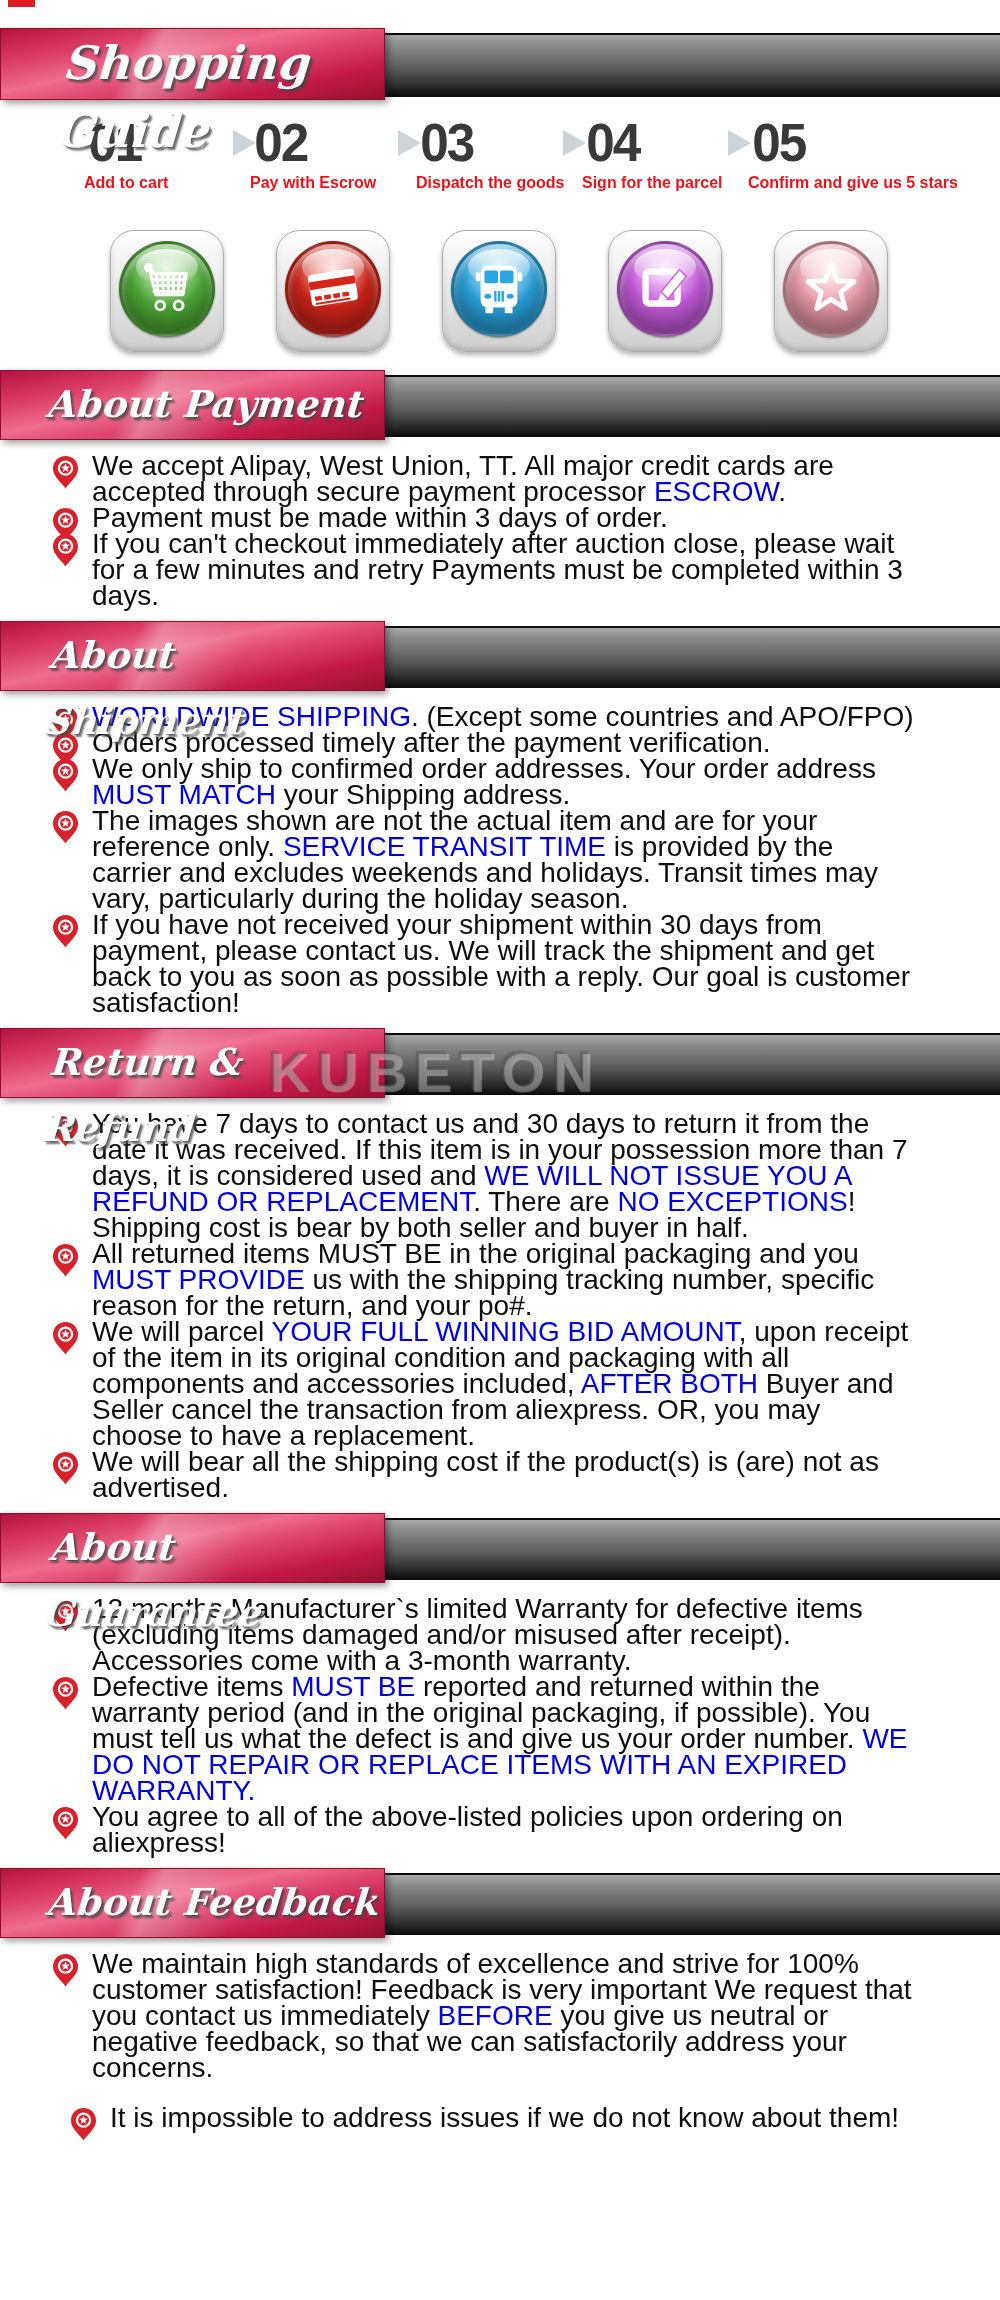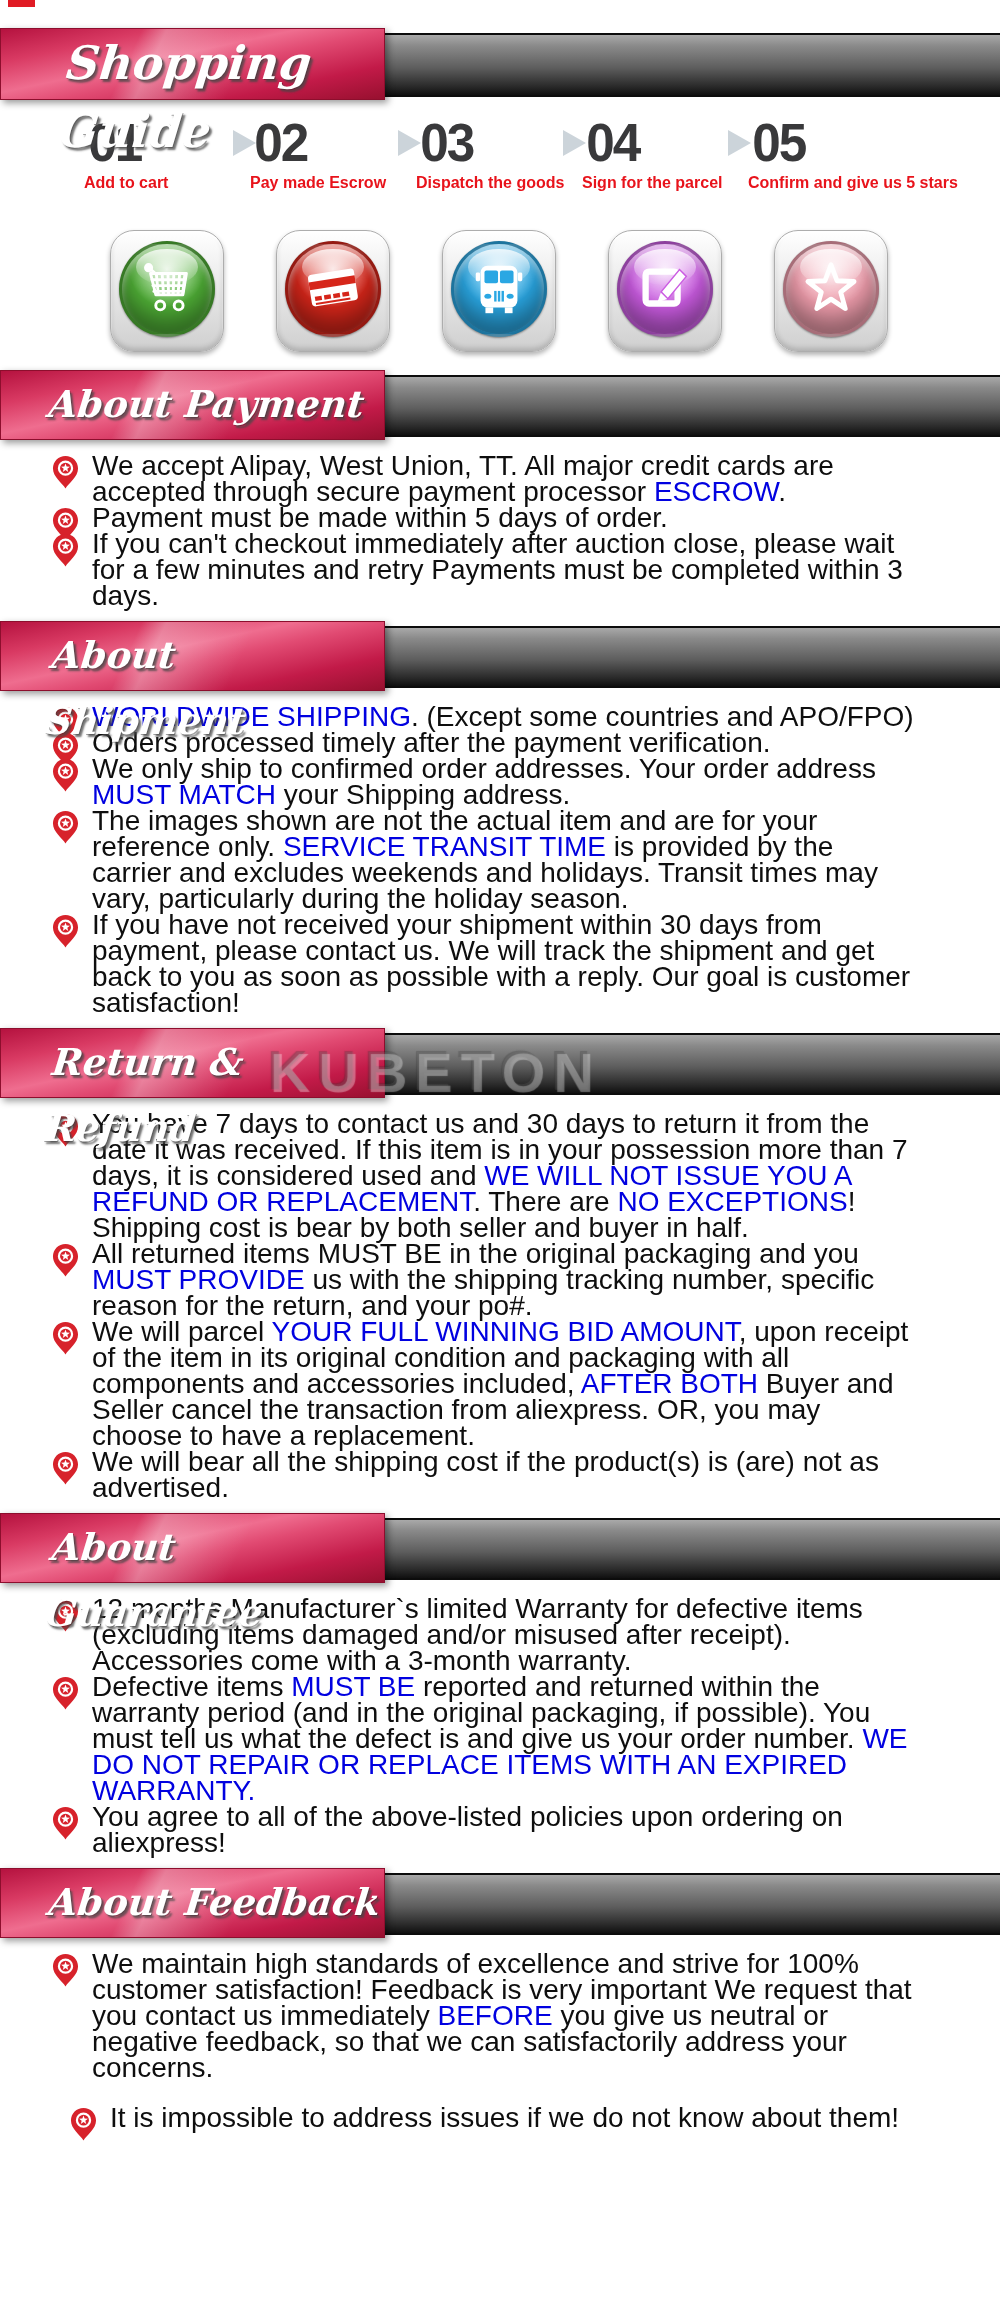--- a/index.html
+++ b/index.html
@@ -99,21 +99,21 @@
                   <path d="M45 17.5l-1.6 21"></path>
                   <path d="M50.5 17.5l-2.4 21"></path>
                   <circle cx="25" cy="50" r="4.6"></circle>
                   <circle cx="44" cy="50" r="4.6"></circle>
                 </g>
               </svg></span></div>
         </div>
       </div>
       <div class="step">
         <div class="step-number">02</div>
-        <div class="step-label">Pay made Escrow</div>
+        <div class="step-label">Pay with Escrow</div>
         <div class="step-btn" style="--accent: #d6261a;">
           <div class="orb"><span><svg viewBox="0 0 64 64">
                 <g transform="rotate(-9 32 32)">
                   <rect x="8" y="15" width="48" height="33" rx="4" fill="#fff"></rect>
                   <rect x="8" y="22.5" width="48" height="8" fill="var(--accent)"></rect>
                   <g fill="var(--accent)">
                     <rect x="12" y="38" width="7" height="4.5"></rect>
                     <rect x="21.5" y="38" width="7" height="4.5"></rect>
                     <rect x="31" y="38" width="7" height="4.5"></rect>
                     <rect x="40.5" y="38" width="7" height="4.5"></rect>
@@ -186,21 +186,21 @@
         <ul class="bullets">
           <li><span class="pin"><svg viewBox="0 0 28 36" width="27" height="35">
                 <path d="M14 1C6.8 1 1 6.7 1 13.9c0 8.8 9.5 15 13 20.6 3.5-5.6 13-11.8 13-20.6C27 6.7 21.2 1 14 1z" fill="var(--pin-red,#d7222b)"></path>
                 <circle cx="14" cy="13.5" r="6.8" fill="none" stroke="#fff" stroke-width="2.3"></circle>
                 <polygon points="14,8.7 15.18,11.88 18.57,12.02 15.9,14.12 16.82,17.38 14,15.5 11.18,17.38 12.1,14.12 9.43,12.02 12.82,11.88" fill="#fff"></polygon>
               </svg></span><span>We accept Alipay, West Union, TT. All major credit cards are accepted through secure payment processor </span><span class="blue">ESCROW</span><span>.</span></li>
           <li><span class="pin"><svg viewBox="0 0 28 36" width="27" height="35">
                 <path d="M14 1C6.8 1 1 6.7 1 13.9c0 8.8 9.5 15 13 20.6 3.5-5.6 13-11.8 13-20.6C27 6.7 21.2 1 14 1z" fill="var(--pin-red,#d7222b)"></path>
                 <circle cx="14" cy="13.5" r="6.8" fill="none" stroke="#fff" stroke-width="2.3"></circle>
                 <polygon points="14,8.7 15.18,11.88 18.57,12.02 15.9,14.12 16.82,17.38 14,15.5 11.18,17.38 12.1,14.12 9.43,12.02 12.82,11.88" fill="#fff"></polygon>
-              </svg></span><span>Payment must be made within 5 days of order.</span></li>
+              </svg></span><span>Payment must be made within 3 days of order.</span></li>
           <li><span class="pin"><svg viewBox="0 0 28 36" width="27" height="35">
                 <path d="M14 1C6.8 1 1 6.7 1 13.9c0 8.8 9.5 15 13 20.6 3.5-5.6 13-11.8 13-20.6C27 6.7 21.2 1 14 1z" fill="var(--pin-red,#d7222b)"></path>
                 <circle cx="14" cy="13.5" r="6.8" fill="none" stroke="#fff" stroke-width="2.3"></circle>
                 <polygon points="14,8.7 15.18,11.88 18.57,12.02 15.9,14.12 16.82,17.38 14,15.5 11.18,17.38 12.1,14.12 9.43,12.02 12.82,11.88" fill="#fff"></polygon>
               </svg></span><span>If you can't checkout immediately after auction close, please wait for a few minutes and retry Payments must be completed within 3 days.</span></li>
         </ul>
       </section>
       <section class="policy" id="section-shipment">
         <div class="ribbon-bar">
           <div class="ribbon-gray"></div>

